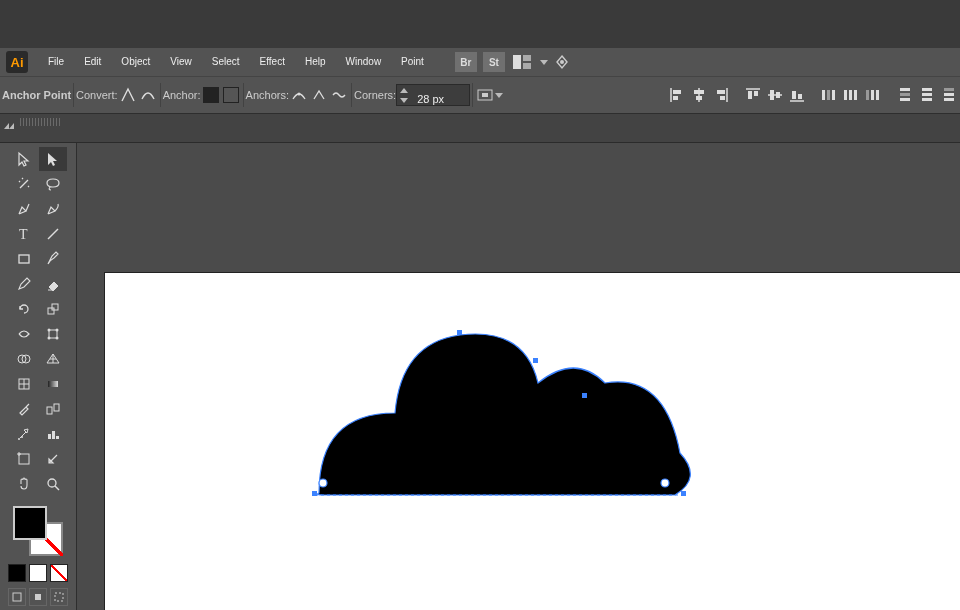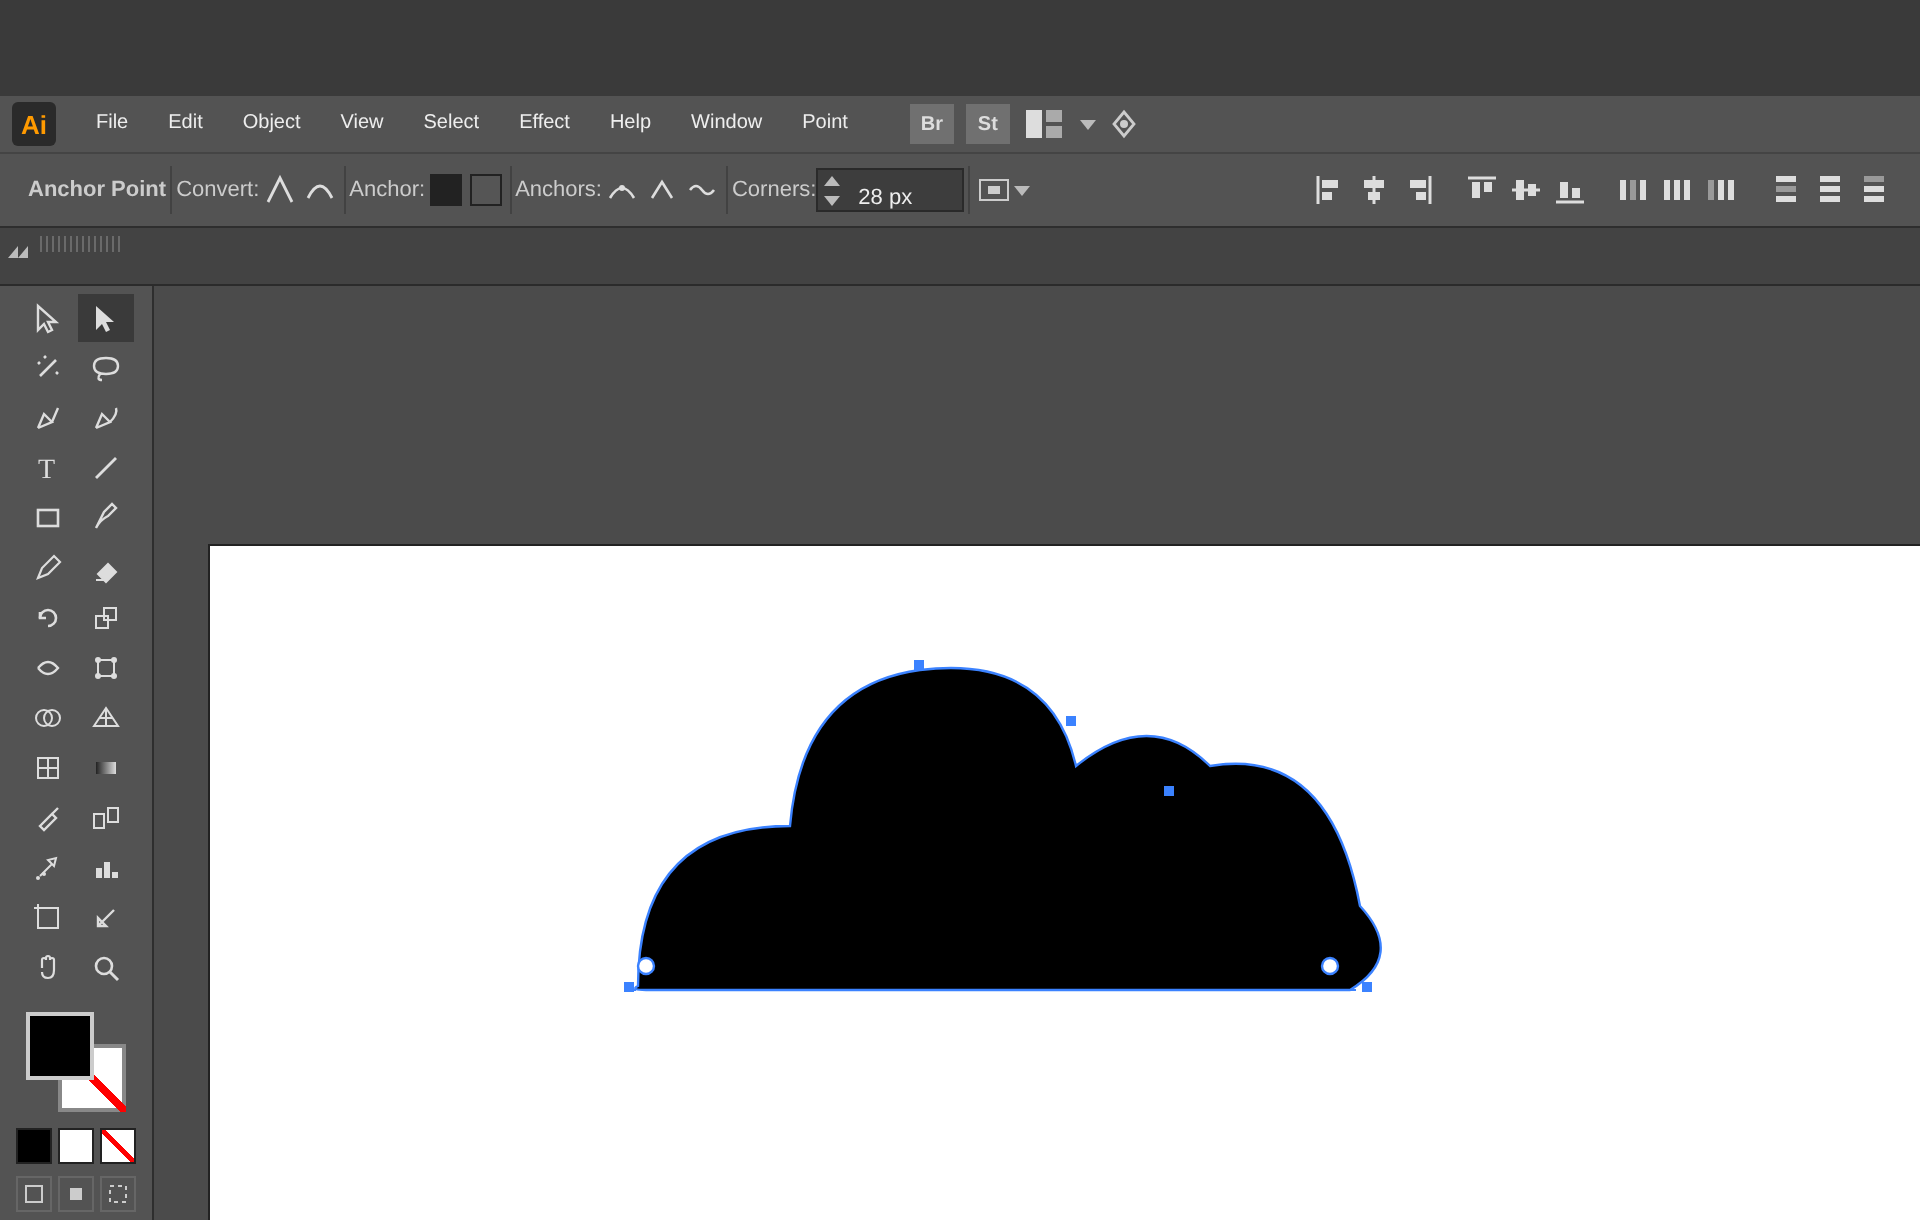--- a/index.html
+++ b/index.html
@@ -6,21 +6,21 @@
   
   .menubar{display:flex;align-items:center;height:28px;background:#535353;padding:0 6px;gap:0;margin-top:48px;}
   .app-logo{width:22px;height:22px;background:#2a2a2a;border-radius:3px;display:flex;align-items:center;justify-content:center;margin-right:10px;}
   .app-logo span{color:#ff9a00;font-weight:bold;font-size:13px;}
   .menu-item{padding:0 10px;height:28px;line-height:28px;cursor:default;color:#eee;font-size:10px;}
   .menu-sep{width:18px;}
   .menu-icon{width:22px;height:20px;background:#707070;margin:0 3px;display:flex;align-items:center;justify-content:center;font-size:10px;font-weight:bold;color:#ddd;}
   .menu-btn{width:20px;height:20px;margin:0 4px;display:flex;align-items:center;justify-content:center;}
   .dropdown-caret{width:0;height:0;border-left:4px solid transparent;border-right:4px solid transparent;border-top:5px solid #bbb;margin-left:4px;}
   
-  .controlbar{display:flex;align-items:center;height:36px;background:#535353;border-top:1px solid #444;border-bottom:1px solid #2e2e2e;padding:0 14px;gap:0;font-size:11px;color:#ccc;}
+  .controlbar{display:flex;align-items:center;height:36px;background:#535353;border-top:1px solid #444;border-bottom:1px solid #2e2e2e;padding:0 2px;gap:0;font-size:11px;color:#ccc;}
   .ctrl-label{white-space:nowrap;}
   .ctrl-sep{width:1px;height:24px;background:#424242;margin:0 2px;}
   .ctrl-ico{width:20px;height:20px;display:flex;align-items:center;justify-content:center;color:#ddd;}
   .ctrl-swatch{width:14px;height:14px;border:1px solid #222;}
   .corner-input{display:flex;align-items:flex-end;background:#3d3d3d;border:1px solid #2a2a2a;height:20px;}
   .corner-input .spinner{display:flex;flex-direction:column;width:14px;}
   .corner-input .spinner div{height:10px;display:flex;align-items:center;justify-content:center;}
   .corner-input .spinner svg{display:block;}
   .corner-input .val{width:46px;text-align:left;padding:0 6px;color:#eee;font-size:11px;}
   .align-group{display:flex;gap:4px;margin-left:auto;}

